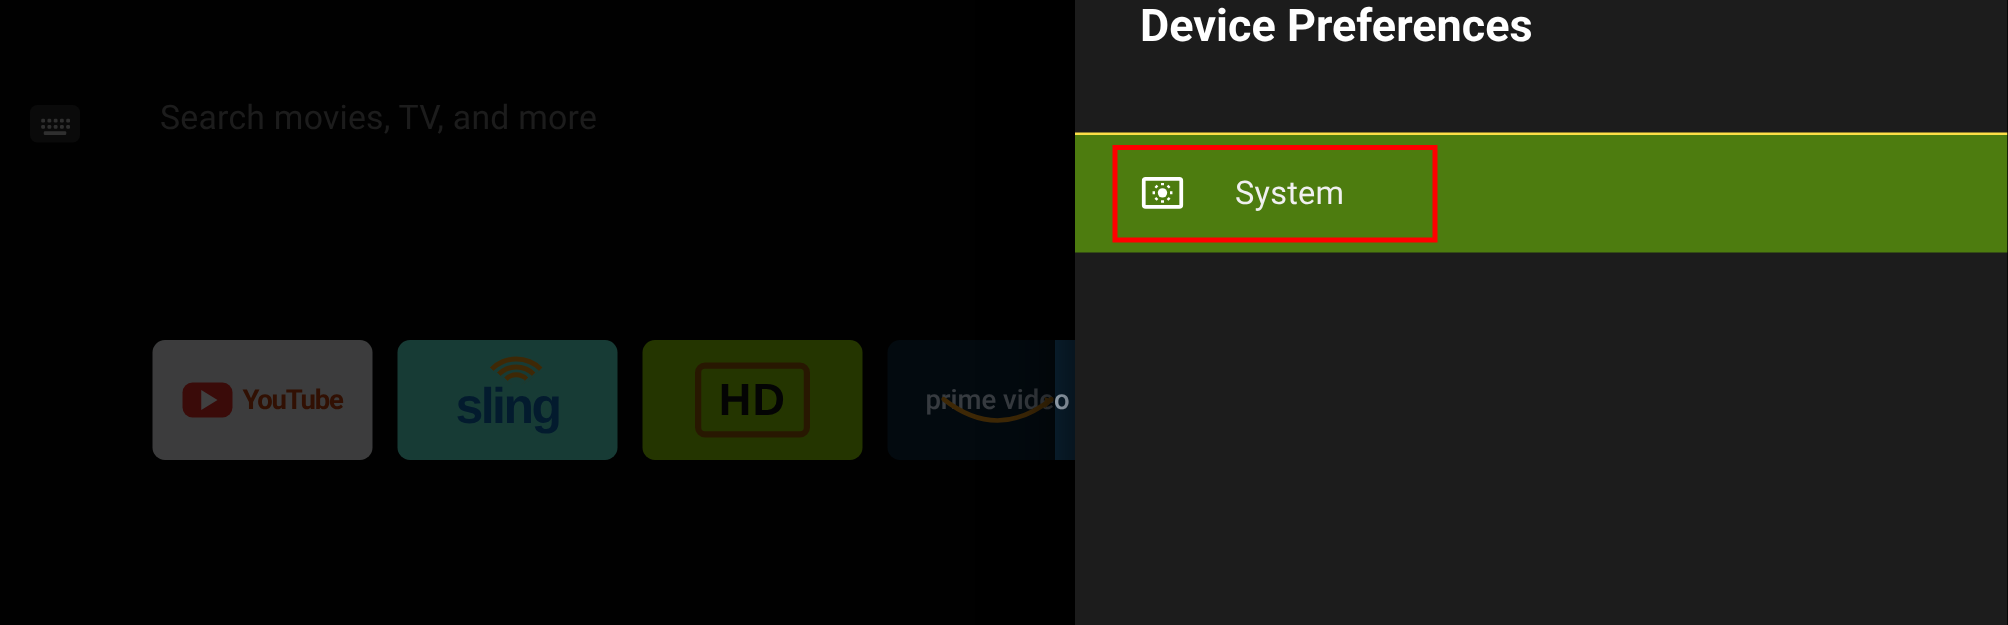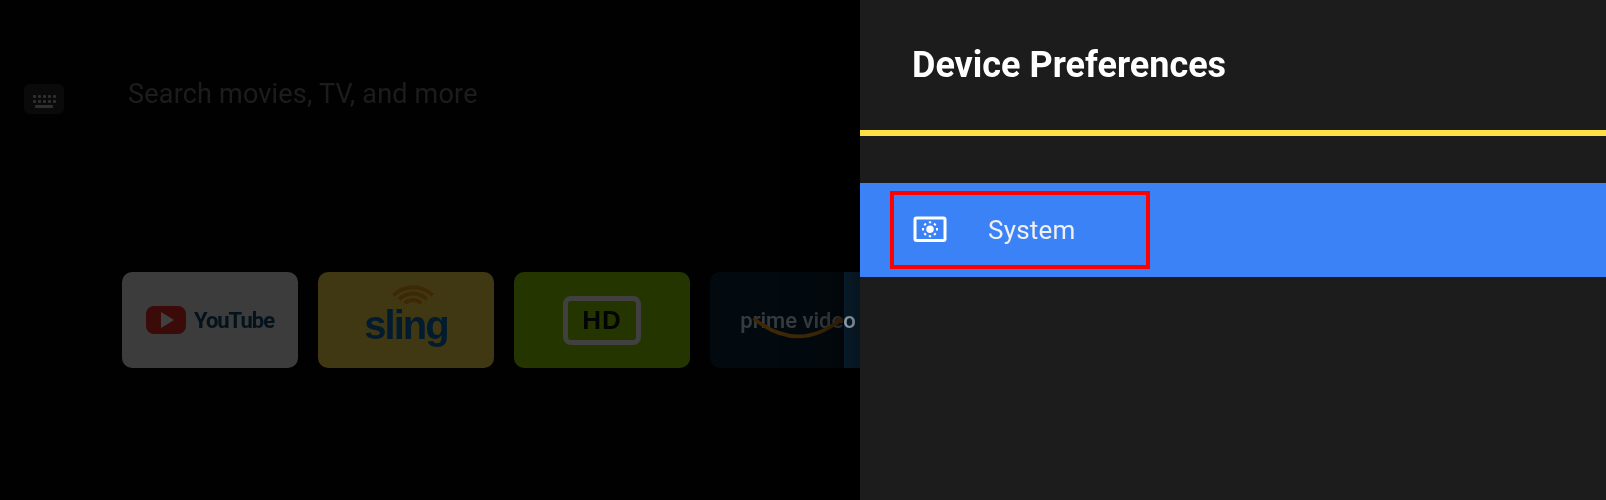--- a/index.html
+++ b/index.html
@@ -90,25 +90,25 @@
   }
   .yt-wrap { display:flex; align-items:center; gap:8px; }
   .yt-badge {
     width: 40px; height: 28px; background:#e52d27; border-radius:8px;
     display:flex; align-items:center; justify-content:center;
   }
   .yt-tri {
     width:0;height:0;border-top:8px solid transparent;border-bottom:8px solid transparent;
     border-left:13px solid #fff; margin-left:3px;
   }
-  .yt-text { font-weight:700; color:#0c4a6e; font-size:22px; letter-spacing:-1px;}
+  .yt-text { font-weight:700; color:#c2410c; font-size:22px; letter-spacing:-1px;}
 
   
   .tile-sling {
-    background:#fde047;
+    background:#5eead4;
     flex-direction: column;
     justify-content: center;
   }
   .sling-arcs { position:relative; height:16px; width:60px; margin-bottom:-6px;}
   .sling-arcs span{
     position:absolute; bottom:0; border:4px solid #f7a11b; border-bottom:none; border-left:none;
     transform: rotate(-45deg); border-radius:0 100% 0 0;
   }
   .sling-arcs span:nth-child(1){ width:10px;height:10px; left:30px;}
   .sling-arcs span:nth-child(2){ width:18px;height:18px; left:26px;}
@@ -116,22 +116,22 @@
   .sling-text{
     font-family: Arial, sans-serif; font-weight:700; font-size:40px;
     color:#0f6db8; letter-spacing:-2px;
   }
 
   
   .tile-hd {
     background: #8fd400;
   }
   .hd-box{
-    padding: 4px 14px; border:5px solid #ffffff; border-radius:8px;
-    color:#111; font-weight:900; font-size:26px; letter-spacing:1px;
+    padding: 4px 14px; border:5px solid #a16207; border-radius:8px;
+    color:#111; font-weight:900; font-size:36px; letter-spacing:1px;
     font-family: Arial, sans-serif;
   }
 
   
   .tile-prime {
     background:#0e2a3f;
     color:#fff;
     position:relative;
     overflow:hidden;
   }
@@ -147,44 +147,43 @@
     position: absolute;
     right: 0;
     top: 0;
     width: 746px;
     height: 500px;
     background: #1c1c1c;
     box-shadow: -20px 0 40px rgba(0,0,0,0.6);
   }
 
   .panel-header {
-    height: 136px;
-    display: flex;
-    align-items: center;
+    height: 108px;
+    display: flex;
+    align-items: flex-start;
     padding-left: 52px;
-    border-bottom: 6px solid #fde047;
+    border-bottom: 2px solid #fde047;
     box-sizing: border-box;
   }
   .panel-title {
     font-size: 36px;
     font-weight: 700;
     color: #fff;
   }
 
   .menu-item {
     height: 94px;
     display: flex;
     align-items: center;
     padding-left: 52px;
     box-sizing: border-box;
     position: relative;
   }
   .menu-item.selected {
-    background: #3b82f6;
-    margin-top: 47px;
+    background: #4d7c0f;
   }
   .menu-icon {
     width: 36px;
     height: 36px;
     margin-right: 40px;
     display:flex; align-items:center; justify-content:center;
     flex-shrink:0;
   }
   .menu-icon svg { width:36px; height:36px; }
   .menu-label {

